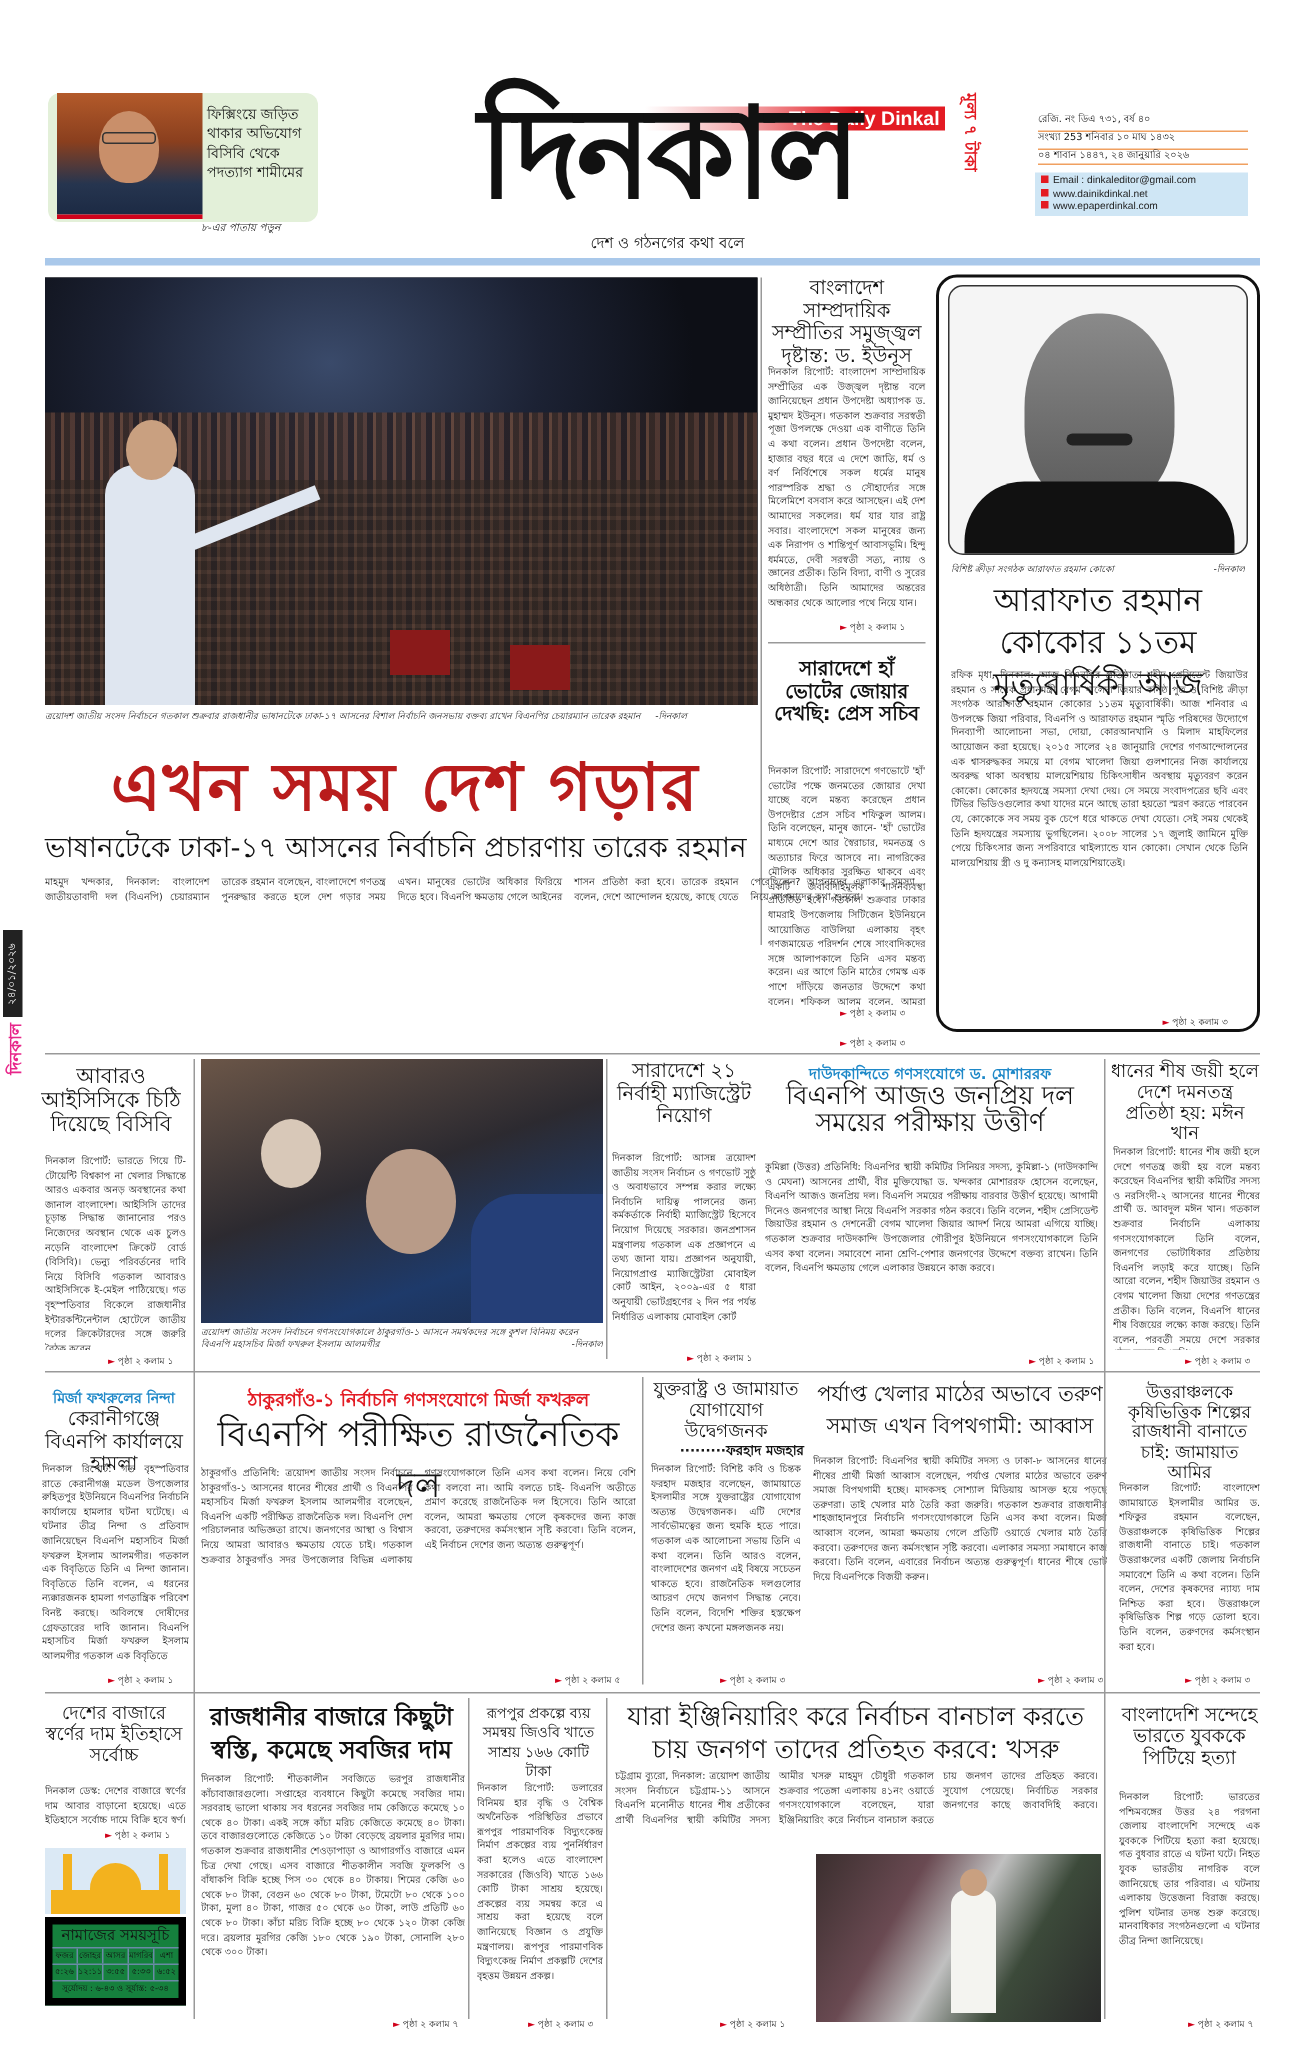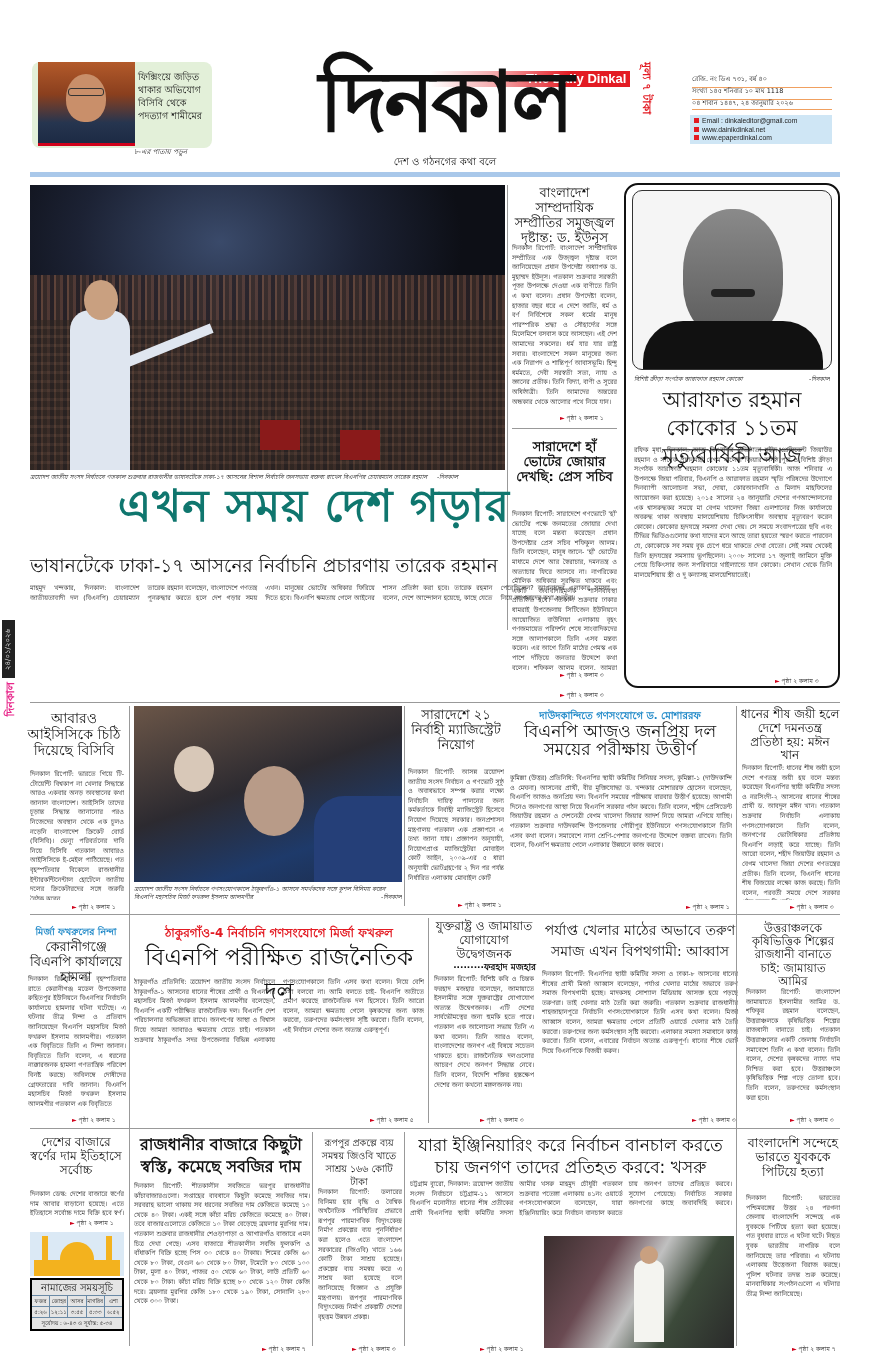--- a/index.html
+++ b/index.html
@@ -25,21 +25,21 @@
 <div class="abs" style="left:138px;top:70px;width:72px;font-size:9.5px;line-height:13px;color:#111;">ফিক্সিংয়ে জড়িত থাকার অভিযোগ বিসিবি থেকে পদত্যাগ শামীমের</div>
 <div class="abs" style="left:134px;top:146px;font-size:7px;font-style:italic;color:#222;">৮-এর পাতায় পড়ুন</div>
 
 <div class="abs" style="left:430px;top:71px;width:200px;height:16px;background:linear-gradient(90deg,rgba(227,27,35,0) 0%,#f3a2a5 35%,#e31b23 70%);"></div>
 <div class="abs" style="left:526px;top:71px;font-family:'Liberation Sans',sans-serif;font-weight:bold;font-size:13px;color:#fff;line-height:16px;">The Daily Dinkal</div>
 <div class="abs" style="left:255px;top:52px;width:380px;text-align:center;font-family:'DejaVu Sans',sans-serif;font-weight:bold;font-size:84px;letter-spacing:-3px;line-height:100px;color:#111;">দিনকাল</div>
 <div class="abs" style="left:330px;top:154px;width:230px;text-align:center;font-size:10px;color:#111;">দেশ ও গঠনগের কথা বলে</div>
 
 <div class="abs" style="left:636px;top:62px;writing-mode:vertical-rl;font-size:11px;font-weight:bold;color:#e31b23;">মূল্য ৭ টাকা</div>
 <div class="abs" style="left:692px;top:74px;width:140px;font-size:6.5px;border-bottom:1px solid #f0a060;padding-bottom:2px;">রেজি. নং ডিএ ৭৩১, বর্ষ ৪০</div>
-<div class="abs" style="left:692px;top:86px;width:140px;font-size:6.5px;border-bottom:1px solid #f0a060;padding-bottom:2px;">সংখ্যা ১৪৫ শনিবার ১০ মাঘ 1118</div>
+<div class="abs" style="left:692px;top:86px;width:140px;font-size:6.5px;border-bottom:1px solid #f0a060;padding-bottom:2px;">সংখ্যা 253 শনিবার ১০ মাঘ ১৪৩২</div>
 <div class="abs" style="left:692px;top:98px;width:140px;font-size:6.5px;border-bottom:1px solid #f0a060;padding-bottom:0;">০৪ শাবান ১৪৪৭, ২৪ জানুয়ারি ২০২৬</div>
 <div class="abs" style="left:690px;top:115px;width:142px;height:29px;background:#cfe6f5;padding:2px 4px;font-family:'Liberation Sans',sans-serif;font-size:6.8px;line-height:8.5px;color:#222;">
   <div><span style="display:inline-block;width:5px;height:5px;background:#e31b23;margin-right:3px;"></span><span>Email : dinkaleditor@gmail.com</span></div>
   <div><span style="display:inline-block;width:5px;height:5px;background:#e31b23;margin-right:3px;"></span><span>www.dainikdinkal.net</span></div>
   <div><span style="display:inline-block;width:5px;height:5px;background:#e31b23;margin-right:3px;"></span><span>www.epaperdinkal.com</span></div>
 </div>
 <div class="abs" style="left:30px;top:172px;width:810px;height:5px;background:#a9c8ea;"></div>
 
 <div class="abs photo" style="left:30px;top:185px;width:475px;height:285px;background:radial-gradient(ellipse at 40% 20%,#3a4a6a 0%,#1c2234 35%,#0d0f16 60%),#111;">
   <div style="position:absolute;left:0;top:90px;width:475px;height:195px;background:repeating-linear-gradient(90deg,#3b2c28 0 4px,#5a3e36 4px 7px,#2a2226 7px 11px,#6b4a3c 11px 13px);opacity:.85;"></div>
@@ -69,21 +69,21 @@
   <div style="position:absolute;left:78px;top:98px;width:44px;height:8px;border-radius:4px;background:#222;"></div>
   <div style="position:absolute;left:10px;top:130px;width:180px;height:60px;border-radius:40px 40px 0 0;background:#111;"></div>
 </div>
 <div class="abs caption" style="left:634px;top:374px;width:196px;">
   <span>বিশিষ্ট ক্রীড়া সংগঠক আরাফাত রহমান কোকো</span><span style="float:right">-দিনকাল</span>
 </div>
 <div class="abs hl" style="left:632px;top:386px;width:200px;font-size:21px;font-weight:normal;line-height:28px;">আরাফাত রহমান কোকোর ১১তম মৃত্যুবার্ষিকী আজ</div>
 <div class="abs body-text" style="left:634px;top:446px;width:198px;height:228px;">রফিক মৃধা, দিনকাল: আজ বিএনপির প্রতিষ্ঠাতা শহীদ প্রেসিডেন্ট জিয়াউর রহমান ও সাবেক প্রধানমন্ত্রী বেগম খালেদা জিয়ার কনিষ্ঠ পুত্র ও বিশিষ্ট ক্রীড়া সংগঠক আরাফাত রহমান কোকোর ১১তম মৃত্যুবার্ষিকী। আজ শনিবার এ উপলক্ষে জিয়া পরিবার, বিএনপি ও আরাফাত রহমান স্মৃতি পরিষদের উদ্যোগে দিনব্যাপী আলোচনা সভা, দোয়া, কোরআনখানি ও মিলাদ মাহফিলের আয়োজন করা হয়েছে। ২০১৫ সালের ২৪ জানুয়ারি দেশের গণআন্দোলনের এক শ্বাসরুদ্ধকর সময়ে মা বেগম খালেদা জিয়া গুলশানের নিজ কার্যালয়ে অবরুদ্ধ থাকা অবস্থায় মালয়েশিয়ায় চিকিৎসাধীন অবস্থায় মৃত্যুবরণ করেন কোকো। কোকোর হৃদযন্ত্রে সমস্যা দেখা দেয়। সে সময়ে সংবাদপত্রের ছবি এবং টিভির ভিডিওগুলোর কথা যাদের মনে আছে তারা হয়তো স্মরণ করতে পারবেন যে, কোকোকে সব সময় বুক চেপে ধরে থাকতে দেখা যেতো। সেই সময় থেকেই তিনি হৃদযন্ত্রের সমস্যায় ভুগছিলেন। ২০০৮ সালের ১৭ জুলাই জামিনে মুক্তি পেয়ে চিকিৎসার জন্য সপরিবারে থাইল্যান্ডে যান কোকো। সেখান থেকে তিনি মালয়েশিয়ায় স্ত্রী ও দু কন্যাসহ মালয়েশিয়াতেই।</div>
 <div class="abs cont" style="left:775px;top:676px;"><span class="arr">►</span> <span>পৃষ্ঠা ২ কলাম ৩</span></div>
 
-<div class="abs" style="left:30px;top:478px;width:480px;text-align:right;font-weight:bold;font-size:44px;line-height:56px;color:#0f766e;letter-spacing:1px;">এখন সময় দেশ গড়ার</div>
+<div class="abs" style="left:30px;top:498px;width:480px;text-align:center;font-weight:bold;font-size:44px;line-height:56px;color:#b91c1c;letter-spacing:1px;">এখন সময় দেশ গড়ার</div>
 <div class="abs" style="left:30px;top:553px;width:580px;font-size:18.5px;line-height:26px;color:#111;white-space:nowrap;">ভাষানটেকে ঢাকা-১৭ আসনের নির্বাচনি প্রচারণায় তারেক রহমান</div>
 <div class="abs body-text" style="left:30px;top:584px;width:580px;height:105px;column-count:5;column-gap:8px;">মাহমুদ খন্দকার, দিনকাল: বাংলাদেশ জাতীয়তাবাদী দল (বিএনপি) চেয়ারম্যান তারেক রহমান বলেছেন, বাংলাদেশে গণতন্ত্র পুনরুদ্ধার করতে হলে দেশ গড়ার সময় এখন। মানুষের ভোটের অধিকার ফিরিয়ে দিতে হবে। বিএনপি ক্ষমতায় গেলে আইনের শাসন প্রতিষ্ঠা করা হবে। তারেক রহমান বলেন, দেশে আন্দোলন হয়েছে, কাছে যেতে পেরেছিলেন? আপনাদের এলাকার সমস্যা নিয়ে আপনাদের কথা শুনবো।</div>
 <div class="abs cont" style="left:560px;top:690px;"><span class="arr">►</span> <span>পৃষ্ঠা ২ কলাম ৩</span></div>
 <div class="abs rule-h" style="left:30px;top:702px;width:810px;"></div>
 
 <div class="abs" style="left:2px;top:620px;width:13px;height:58px;background:#222;color:#fff;">
   <div style="writing-mode:vertical-rl;transform:rotate(180deg);font-size:7px;line-height:13px;text-align:center;width:13px;height:58px;">২৪/০১/২০২৬</div>
 </div>
 <div class="abs" style="left:2px;top:682px;writing-mode:vertical-rl;transform:rotate(180deg);font-size:11px;font-weight:bold;color:#e8268a;">দিনকাল</div>
 
@@ -113,21 +113,21 @@
 <div class="abs body-text" style="left:742px;top:764px;width:98px;height:136px;">দিনকাল রিপোর্ট: ধানের শীষ জয়ী হলে দেশে গণতন্ত্র জয়ী হয় বলে মন্তব্য করেছেন বিএনপির স্থায়ী কমিটির সদস্য ও নরসিংদী-২ আসনের ধানের শীষের প্রার্থী ড. আবদুল মঈন খান। গতকাল শুক্রবার নির্বাচনি এলাকায় গণসংযোগকালে তিনি বলেন, জনগণের ভোটাধিকার প্রতিষ্ঠায় বিএনপি লড়াই করে যাচ্ছে। তিনি আরো বলেন, শহীদ জিয়াউর রহমান ও বেগম খালেদা জিয়া দেশের গণতন্ত্রের প্রতীক। তিনি বলেন, বিএনপি ধানের শীষ বিজয়ের লক্ষ্যে কাজ করছে। তিনি বলেন, পরবর্তী সময়ে দেশে সরকার গঠন করবে বিএনপি।</div>
 <div class="abs cont" style="left:790px;top:902px;"><span class="arr">►</span> <span>পৃষ্ঠা ২ কলাম ৩</span></div>
 
 <div class="abs rule-h" style="left:30px;top:914px;width:810px;"></div>
 
 <div class="abs" style="left:26px;top:925px;width:100px;text-align:center;font-size:9.5px;color:#1e88c8;font-weight:bold;">মির্জা ফখরুলের নিন্দা</div>
 <div class="abs hl" style="left:24px;top:940px;width:104px;font-size:13px;font-weight:normal;">কেরানীগঞ্জে বিএনপি কার্যালয়ে হামলা</div>
 <div class="abs body-text" style="left:28px;top:975px;width:98px;height:140px;">দিনকাল রিপোর্ট: গত বৃহস্পতিবার রাতে কেরানীগঞ্জ মডেল উপজেলার রুহিতপুর ইউনিয়নে বিএনপির নির্বাচনি কার্যালয়ে হামলার ঘটনা ঘটেছে। এ ঘটনার তীব্র নিন্দা ও প্রতিবাদ জানিয়েছেন বিএনপি মহাসচিব মির্জা ফখরুল ইসলাম আলমগীর। গতকাল এক বিবৃতিতে তিনি এ নিন্দা জানান। বিবৃতিতে তিনি বলেন, এ ধরনের ন্যক্কারজনক হামলা গণতান্ত্রিক পরিবেশ বিনষ্ট করছে। অবিলম্বে দোষীদের গ্রেফতারের দাবি জানান। বিএনপি মহাসচিব মির্জা ফখরুল ইসলাম আলমগীর গতকাল এক বিবৃতিতে</div>
 <div class="abs cont" style="left:72px;top:1115px;"><span class="arr">►</span> <span>পৃষ্ঠা ২ কলাম ১</span></div>
 
-<div class="abs" style="left:134px;top:924px;width:290px;text-align:center;font-size:12px;font-weight:bold;color:#e31b23;">ঠাকুরগাঁও-4 নির্বাচনি গণসংযোগে মির্জা ফখরুল</div>
+<div class="abs" style="left:134px;top:924px;width:290px;text-align:center;font-size:12px;font-weight:bold;color:#e31b23;">ঠাকুরগাঁও-১ নির্বাচনি গণসংযোগে মির্জা ফখরুল</div>
 <div class="abs hl" style="left:134px;top:940px;width:290px;font-size:23px;font-weight:normal;line-height:34px;">বিএনপি পরীক্ষিত রাজনৈতিক দল</div>
 <div class="abs body-text" style="left:134px;top:978px;width:290px;height:136px;column-count:2;column-gap:8px;">ঠাকুরগাঁও প্রতিনিধি: ত্রয়োদশ জাতীয় সংসদ নির্বাচনে ঠাকুরগাঁও-১ আসনের ধানের শীষের প্রার্থী ও বিএনপির মহাসচিব মির্জা ফখরুল ইসলাম আলমগীর বলেছেন, বিএনপি একটি পরীক্ষিত রাজনৈতিক দল। বিএনপি দেশ পরিচালনার অভিজ্ঞতা রাখে। জনগণের আস্থা ও বিশ্বাস নিয়ে আমরা আবারও ক্ষমতায় যেতে চাই। গতকাল শুক্রবার ঠাকুরগাঁও সদর উপজেলার বিভিন্ন এলাকায় গণসংযোগকালে তিনি এসব কথা বলেন। নিয়ে বেশি কথা বলবো না। আমি বলতে চাই- বিএনপি অতীতে প্রমাণ করেছে রাজনৈতিক দল হিসেবে। তিনি আরো বলেন, আমরা ক্ষমতায় গেলে কৃষকদের জন্য কাজ করবো, তরুণদের কর্মসংস্থান সৃষ্টি করবো। তিনি বলেন, এই নির্বাচন দেশের জন্য অত্যন্ত গুরুত্বপূর্ণ।</div>
 <div class="abs cont" style="left:370px;top:1115px;"><span class="arr">►</span> <span>পৃষ্ঠা ২ কলাম ৫</span></div>
 
 <div class="abs hl" style="left:432px;top:920px;width:104px;font-size:12px;font-weight:normal;">যুক্তরাষ্ট্র ও জামায়াত যোগাযোগ উদ্বেগজনক</div>
 <div class="abs" style="left:432px;top:960px;width:104px;font-size:9px;font-weight:bold;text-align:right;">·········ফরহাদ মজহার</div>
 <div class="abs body-text" style="left:434px;top:975px;width:100px;height:140px;">দিনকাল রিপোর্ট: বিশিষ্ট কবি ও চিন্তক ফরহাদ মজহার বলেছেন, জামায়াতে ইসলামীর সঙ্গে যুক্তরাষ্ট্রের যোগাযোগ অত্যন্ত উদ্বেগজনক। এটি দেশের সার্বভৌমত্বের জন্য হুমকি হতে পারে। গতকাল এক আলোচনা সভায় তিনি এ কথা বলেন। তিনি আরও বলেন, বাংলাদেশের জনগণ এই বিষয়ে সচেতন থাকতে হবে। রাজনৈতিক দলগুলোর আচরণ দেখে জনগণ সিদ্ধান্ত নেবে। তিনি বলেন, বিদেশি শক্তির হস্তক্ষেপ দেশের জন্য কখনো মঙ্গলজনক নয়।</div>
 <div class="abs cont" style="left:480px;top:1115px;"><span class="arr">►</span> <span>পৃষ্ঠা ২ কলাম ৩</span></div>
 
 <div class="abs hl" style="left:540px;top:920px;width:200px;font-size:14px;font-weight:normal;line-height:21px;">পর্যাপ্ত খেলার মাঠের অভাবে তরুণ সমাজ এখন বিপথগামী: আব্বাস</div>
@@ -143,21 +143,21 @@
 <div class="abs hl" style="left:28px;top:1136px;width:96px;font-size:12px;font-weight:normal;">দেশের বাজারে স্বর্ণের দাম ইতিহাসে সর্বোচ্চ</div>
 <div class="abs body-text" style="left:30px;top:1190px;width:94px;height:26px;">দিনকাল ডেস্ক: দেশের বাজারে স্বর্ণের দাম আবার বাড়ানো হয়েছে। এতে ইতিহাসে সর্বোচ্চ দামে বিক্রি হবে স্বর্ণ। ভালো মানের এক ভরি স্বর্ণের দাম ২ লাখ ৯১১ টাকা</div>
 <div class="abs cont" style="left:70px;top:1218px;"><span class="arr">►</span> <span>পৃষ্ঠা ২ কলাম ১</span></div>
 
 <div class="abs" style="left:30px;top:1232px;width:94px;height:44px;background:#dbe9f5;overflow:hidden;">
   <div style="position:absolute;left:4px;top:28px;width:86px;height:16px;background:#f3b21e;"></div>
   <div style="position:absolute;left:30px;top:10px;width:34px;height:24px;border-radius:17px 17px 0 0;background:#f3b21e;"></div>
   <div style="position:absolute;left:12px;top:4px;width:6px;height:28px;background:#f3b21e;"></div>
   <div style="position:absolute;left:76px;top:4px;width:6px;height:28px;background:#f3b21e;"></div>
 </div>
-<div class="abs" style="left:30px;top:1278px;width:94px;border:2px solid #000000;background:#e5e5e5;">
+<div class="abs" style="left:30px;top:1278px;width:94px;border:5px solid #000000;background:#15803d;">
   <div style="text-align:center;font-size:10px;line-height:15px;border-bottom:1px solid #6a8aa6;">নামাজের সময়সূচি</div>
   <div style="display:flex;font-size:5.5px;line-height:10px;border-bottom:1px solid #6a8aa6;">
     <span style="flex:1;text-align:center;border-right:1px solid #6a8aa6">ফজর</span>
     <span style="flex:1;text-align:center;border-right:1px solid #6a8aa6">জোহর</span>
     <span style="flex:1;text-align:center;border-right:1px solid #6a8aa6">আসর</span>
     <span style="flex:1;text-align:center;border-right:1px solid #6a8aa6">মাগরিব</span>
     <span style="flex:1;text-align:center">এশা</span>
   </div>
   <div style="display:flex;font-size:5.5px;line-height:10px;border-bottom:1px solid #6a8aa6;">
     <span style="flex:1;text-align:center;border-right:1px solid #6a8aa6">৫:২৬</span>

